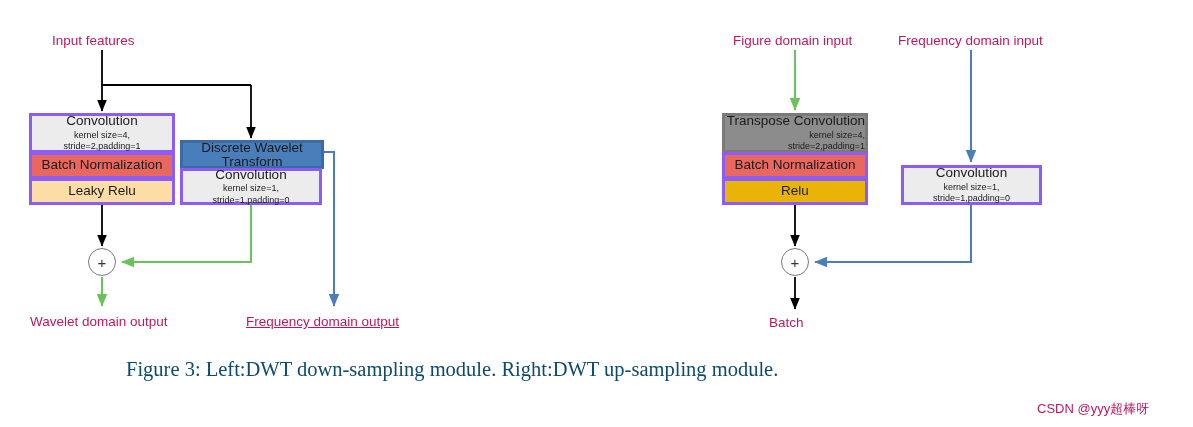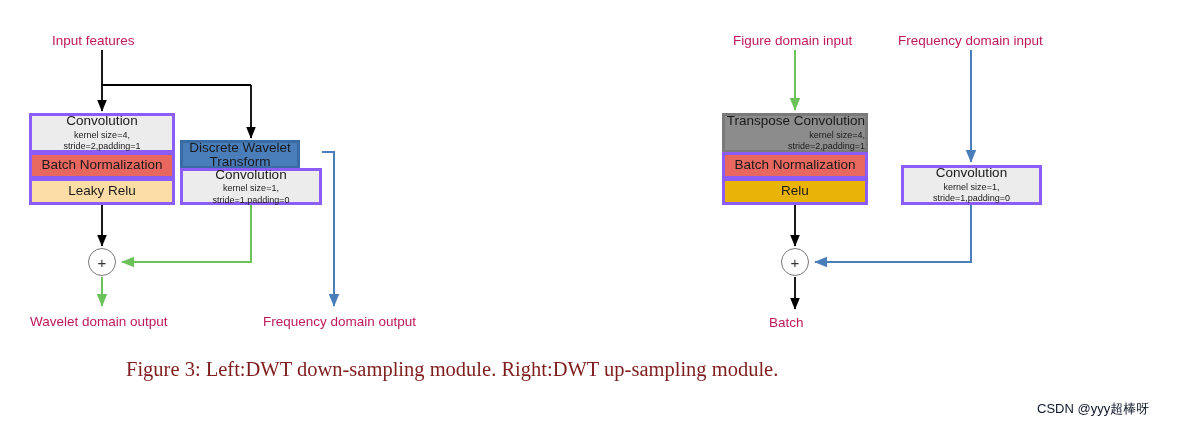--- a/index.html
+++ b/index.html
@@ -74,27 +74,27 @@
     justify-content: center;
     font-size: 15px;
     color: #333333;
     line-height: 1;
   }
   
   .caption {
     position: absolute;
     font-family: "Liberation Serif", serif;
     font-size: 20.5px;
-    color: #7f1d1d;
+    color: #0c4a6e;
     white-space: nowrap;
   }
   .watermark {
     position: absolute;
     font-size: 13px;
-    color: #0f172a;
+    color: #be185d;
     white-space: nowrap;
     font-family: "Liberation Sans", sans-serif;
   }
 </style>
 </head>
 <body>
 
 <div id="page">
 
   <svg class="layer" viewBox="0 0 1193 427">
@@ -143,38 +143,38 @@
   </div>
 
   <div class="block fill-red" style="left:29px; top:152px; width:146px; height:27px;">
     <div class="title">Batch Normalization</div>
   </div>
 
   <div class="block fill-amber" style="left:29px; top:178px; width:146px; height:27px;">
     <div class="title">Leaky Relu</div>
   </div>
 
-  <div class="block fill-blue" style="left:180px; top:140px; width:120px; height:29px; border-color:#3a6ba5;justify-content:center;">
+  <div class="block fill-blue" style="left:180px; top:140px; width:144px; height:29px; border-color:#3a6ba5;justify-content:center;">
     <div class="title" style="line-height:1.0;">Discrete Wavelet</div>
     <div class="title" style="line-height:1.0;">Transform</div>
   </div>
 
   <div class="block fill-gray" style="left:180px; top:168px; width:142px; height:37px;">
     <div class="title">Convolution</div>
     <div class="sub">kernel size=1,</div>
     <div class="sub">stride=1,padding=0</div>
   </div>
 
   <div class="adder" style="left:88px; top:248px;">
     <span>+</span>
   </div>
 
   <div class="label" style="left:30px; top:314px;">Wavelet domain output</div>
 
-  <div class="label" style="left:263px; top:314px;">Frequency domain output</div>
+  <div class="label" style="left:246px; top:314px;text-decoration:underline;">Frequency domain output</div>
 
   <div class="label" style="left:733px; top:33px;">Figure domain input</div>
 
   <div class="label" style="left:898px; top:33px;">Frequency domain input</div>
 
   <div class="block fill-dgray" style="left:722px; top:113px; width:146px; height:40px; border-color:#7a7a7a;">
     <div class="title">Transpose Convolution</div>
     <div class="sub">kernel size=4,</div>
     <div class="sub">stride=2,padding=1</div>
   </div>

